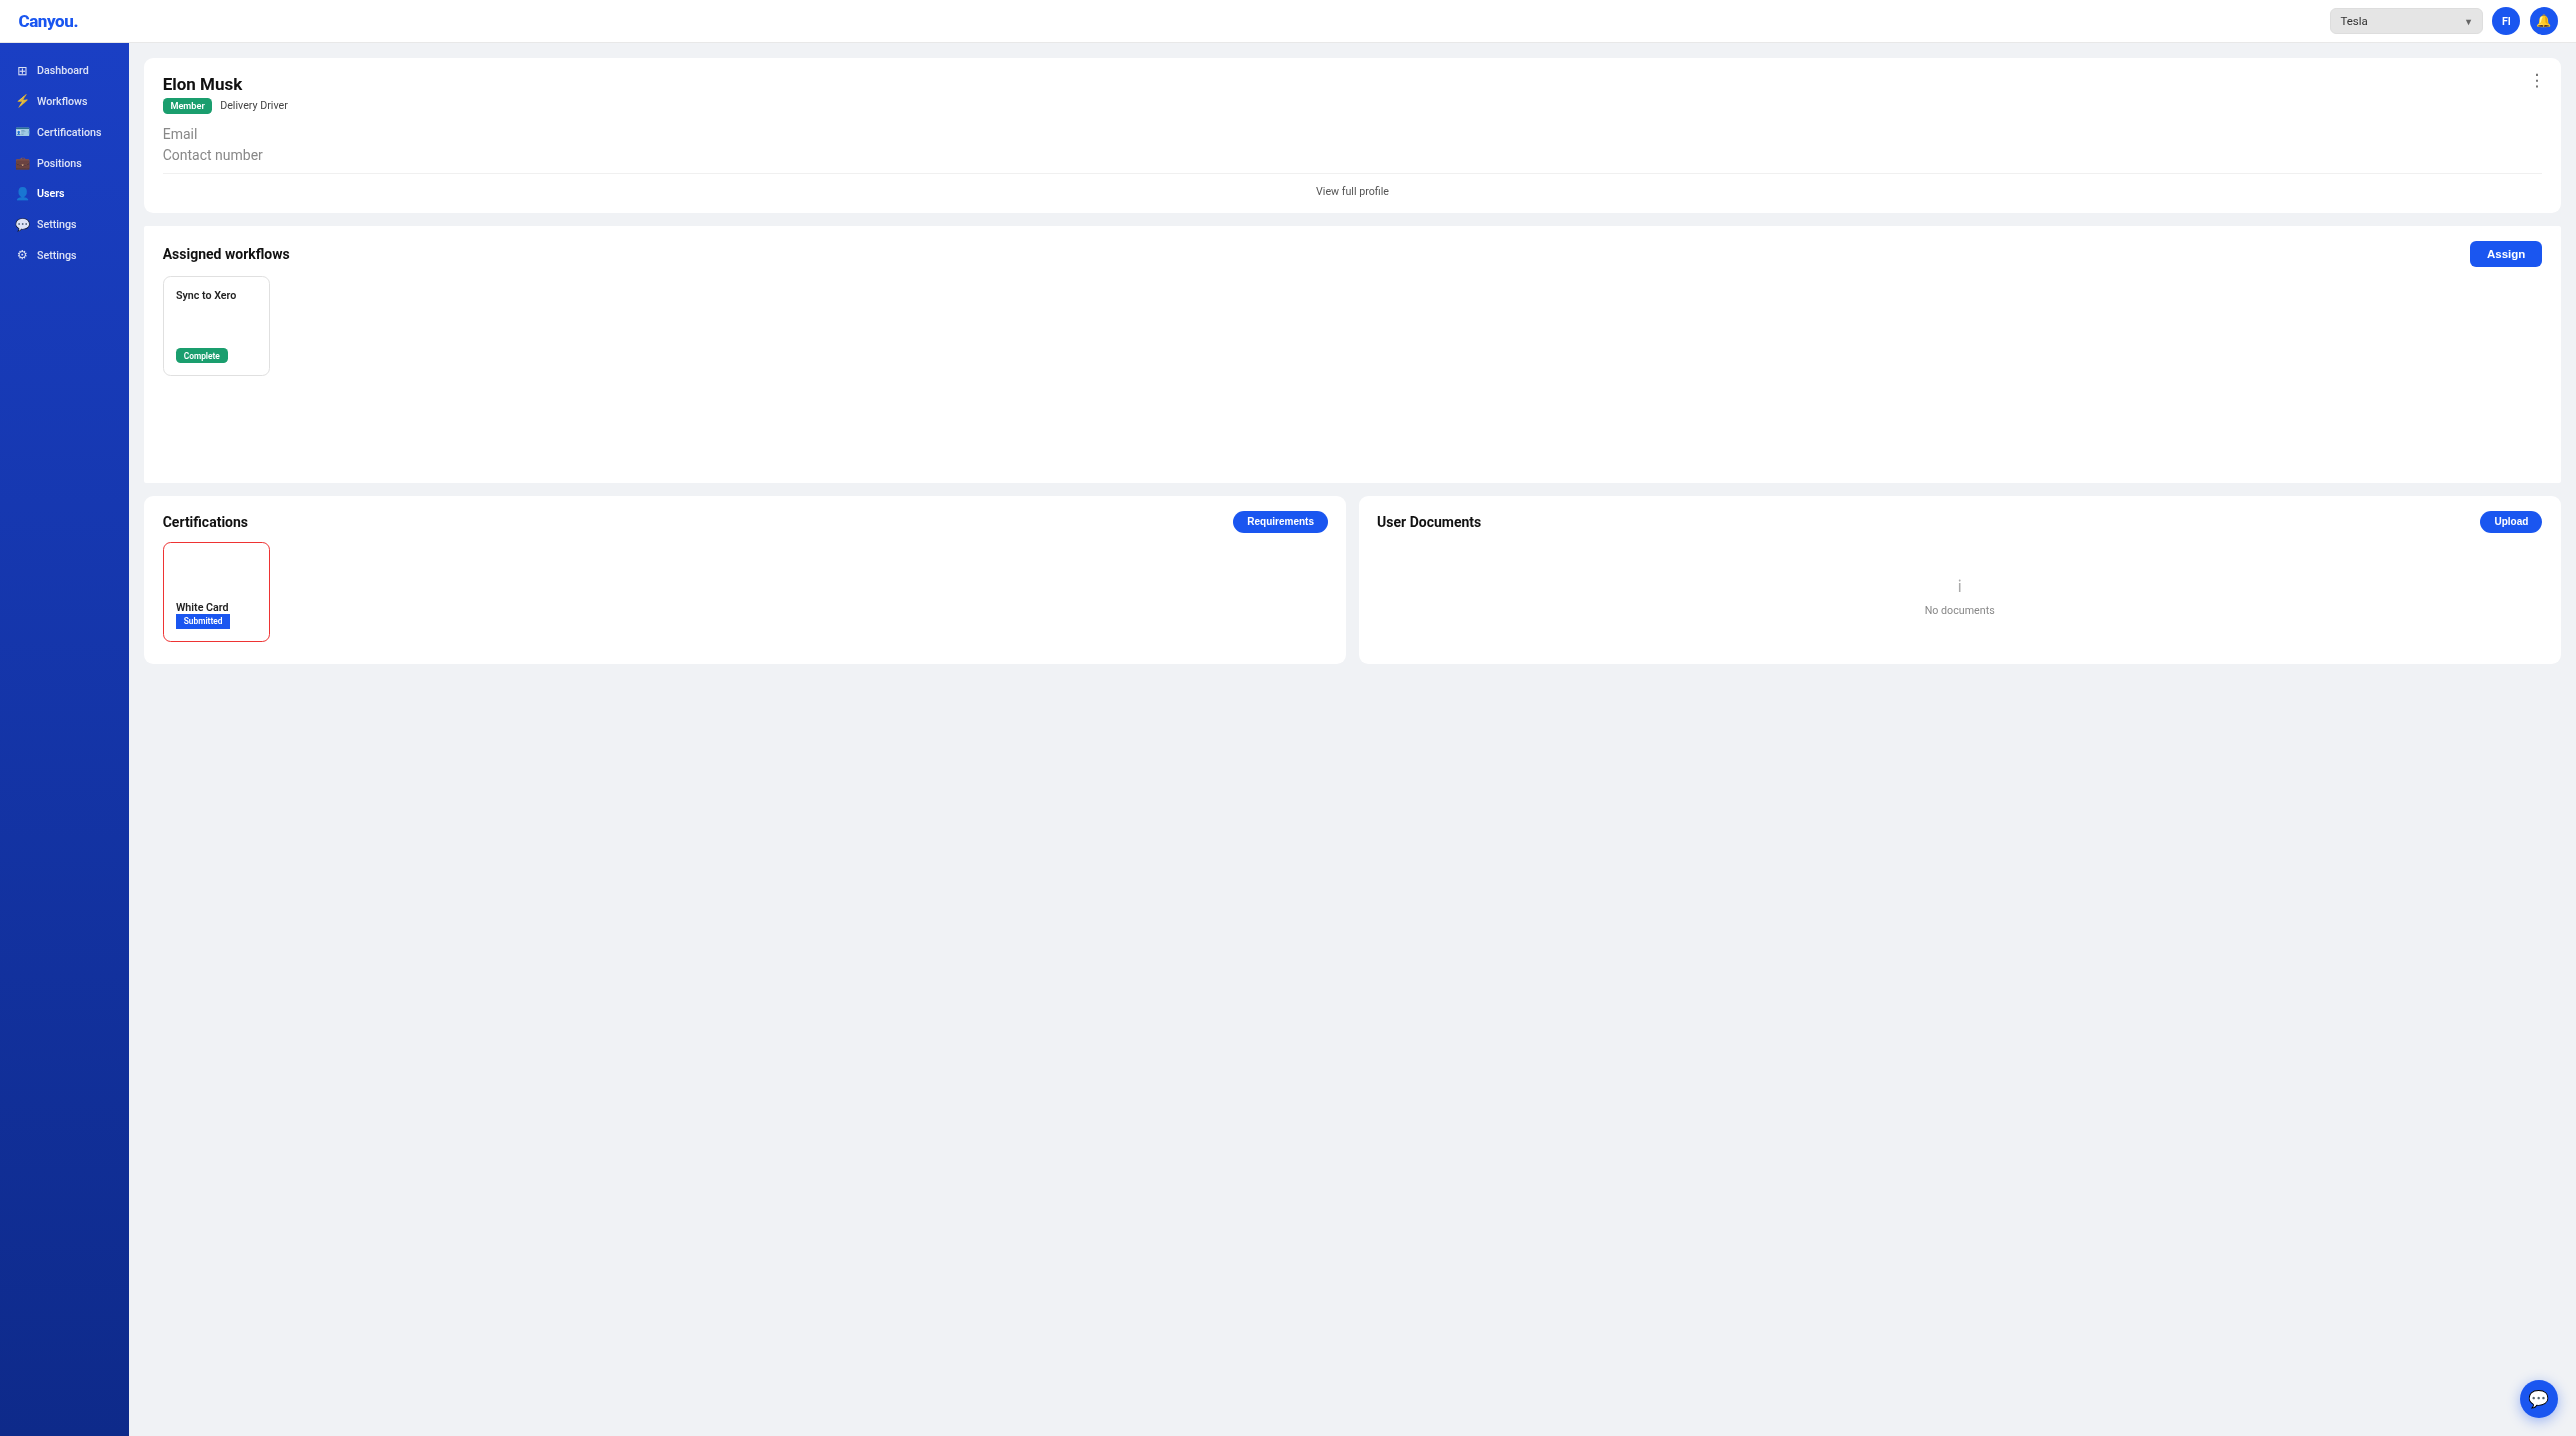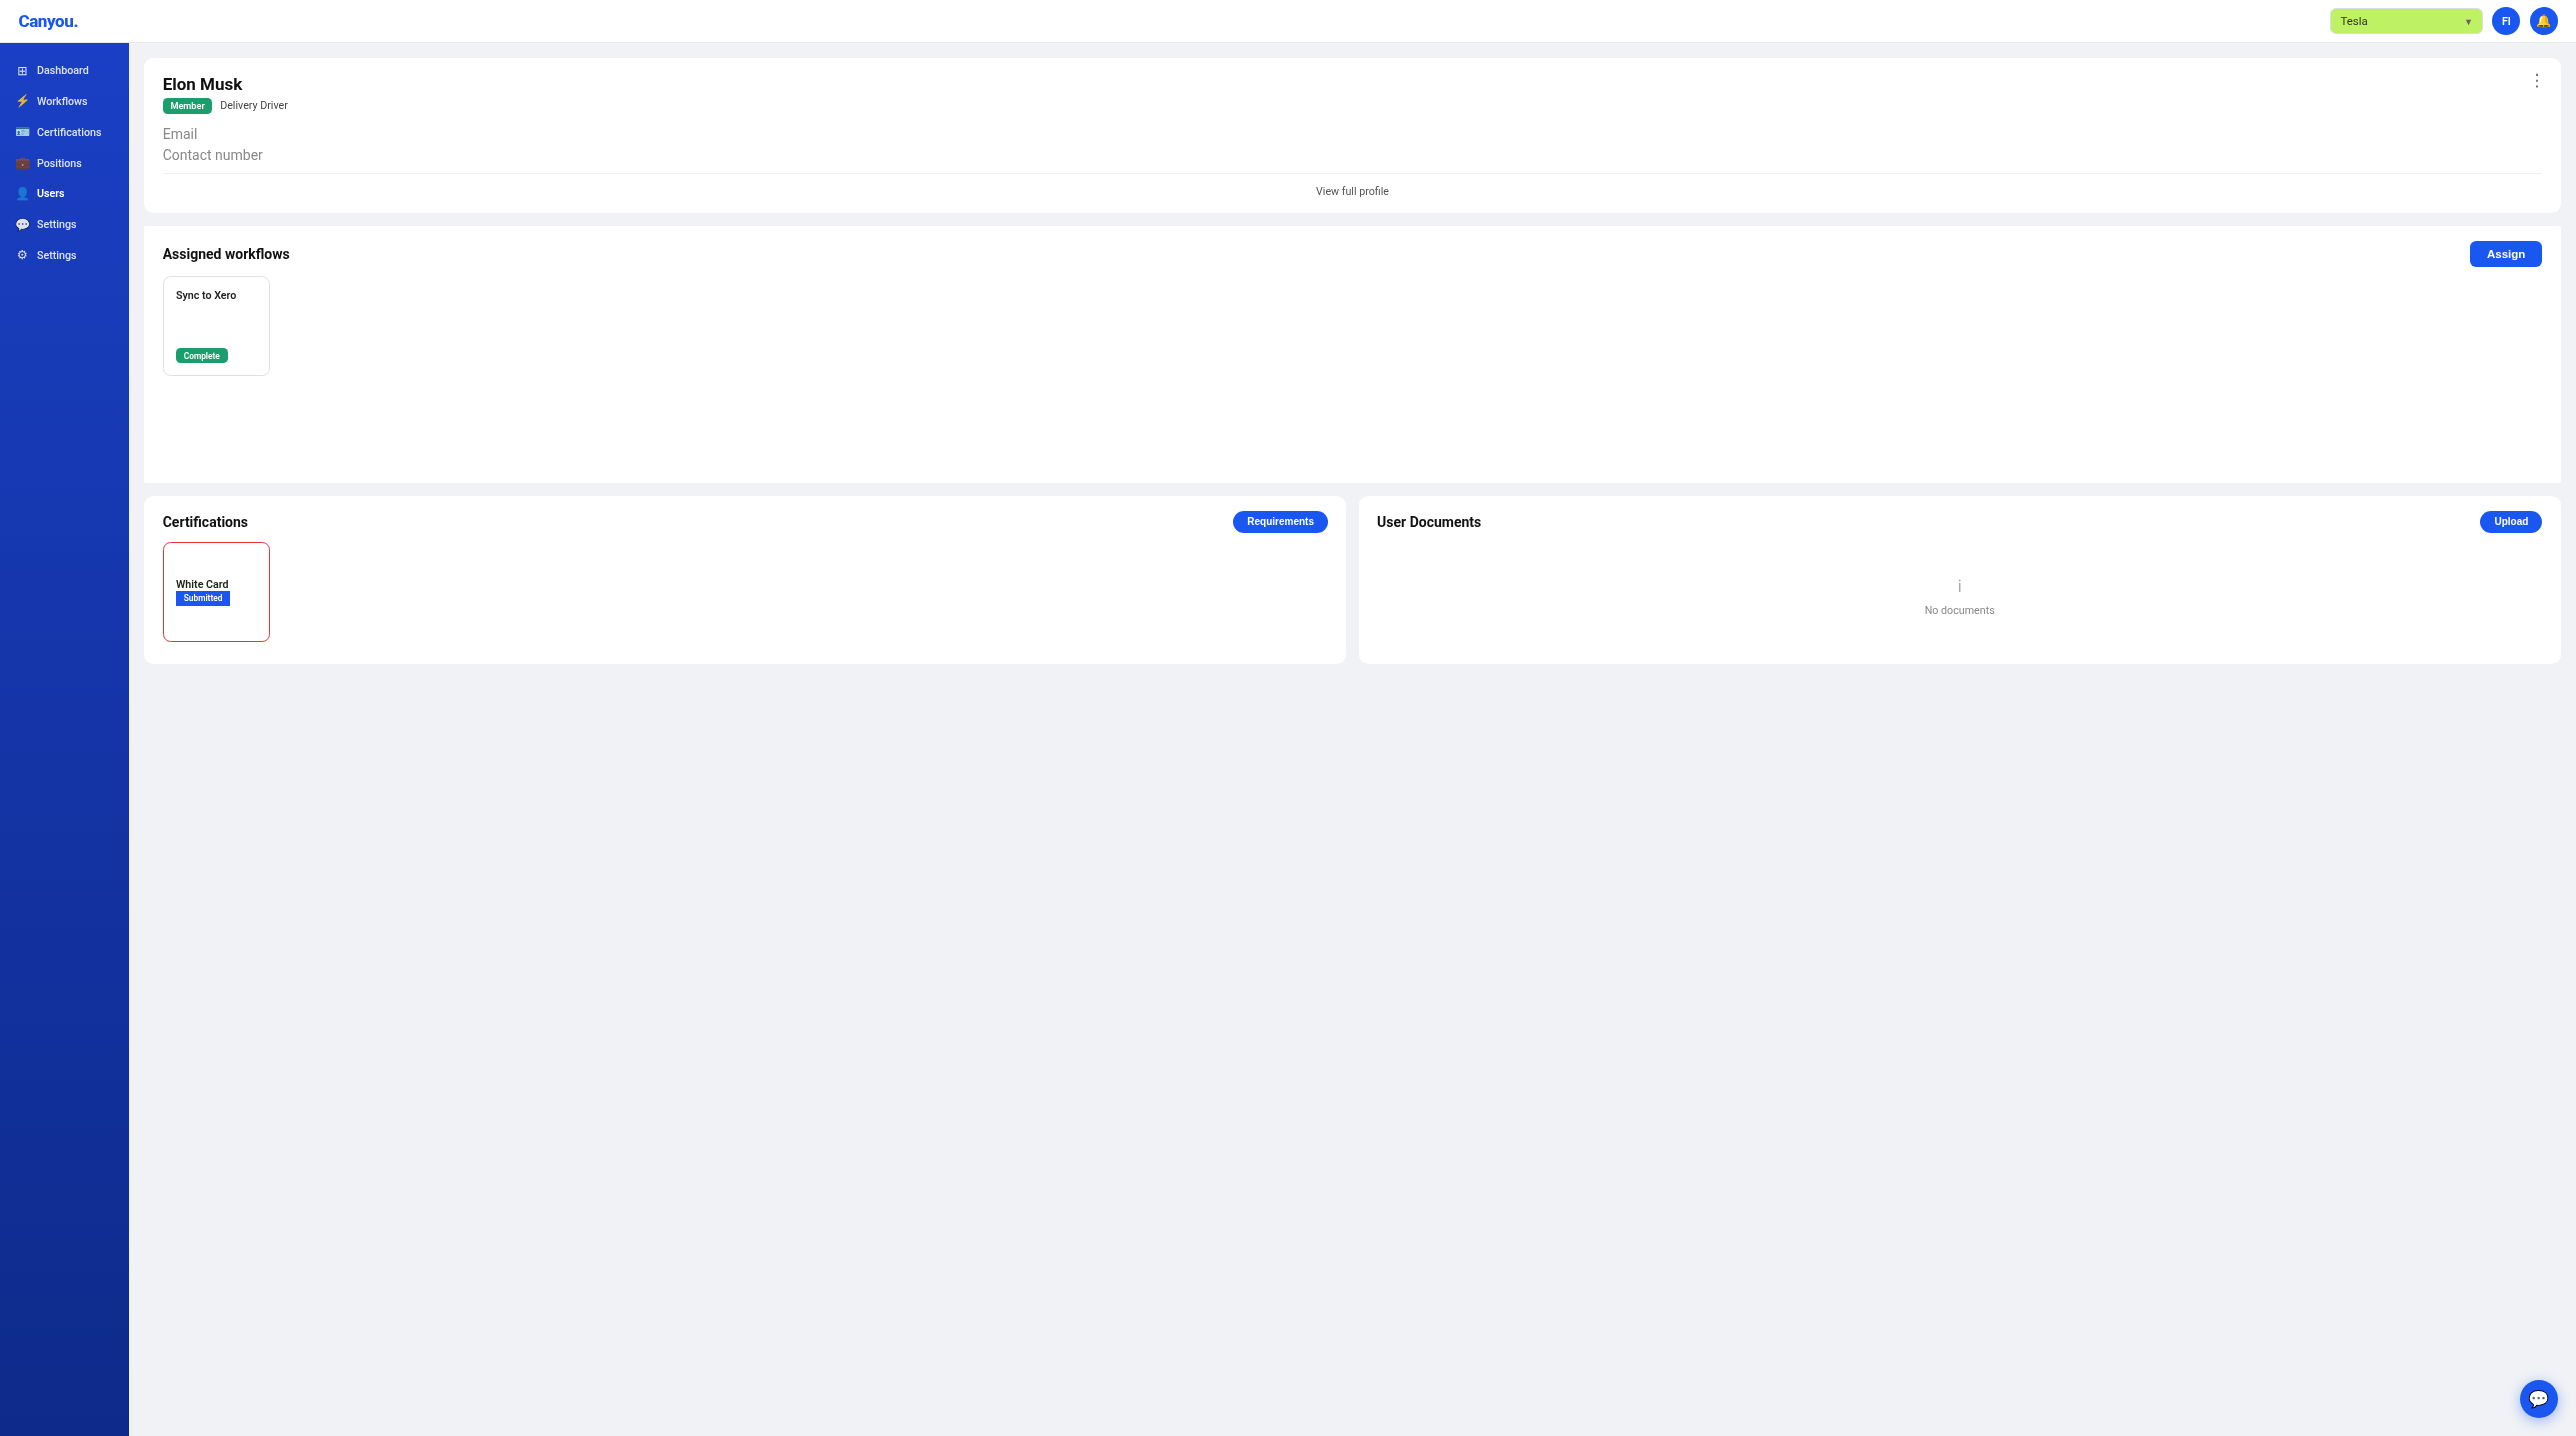--- a/index.html
+++ b/index.html
@@ -27,21 +27,21 @@
       display: flex;
       align-items: center;
       gap: 9.2px;
     }
     .org-select {
       display: flex;
       align-items: center;
       border: 0.8px solid #ddd;
       border-radius: 6.1px;
       padding: 4.6px 9.2px;
-      background: #bef264;
+      background: #e5e5e5;
       min-width: 153px;
       cursor: pointer;
       gap: 6.1px;
     }
     .org-select-text { flex: 1; font-size: 11.5px; color: #333; }
     .org-select-chevron { color: #666; font-size: 9.2px; }
     .avatar-circle {
       width: 28px;
       height: 28px;
       border-radius: 50%;
@@ -264,21 +264,21 @@
     }
 
     .cert-card {
       border: 1.5px solid #e33;
       border-radius: 7.7px;
       padding: 12.3px;
       width: 107px;
       min-height: 100px;
       display: flex;
       flex-direction: column;
-      justify-content: center;
+      justify-content: flex-end;
       background: #fff;
       margin-top: 9.2px;
     }
     .cert-card-title {
       font-size: 10.7px;
       font-weight: 600;
       color: #222;
     }
     .badge-submitted {
       background: #1a56f0;

